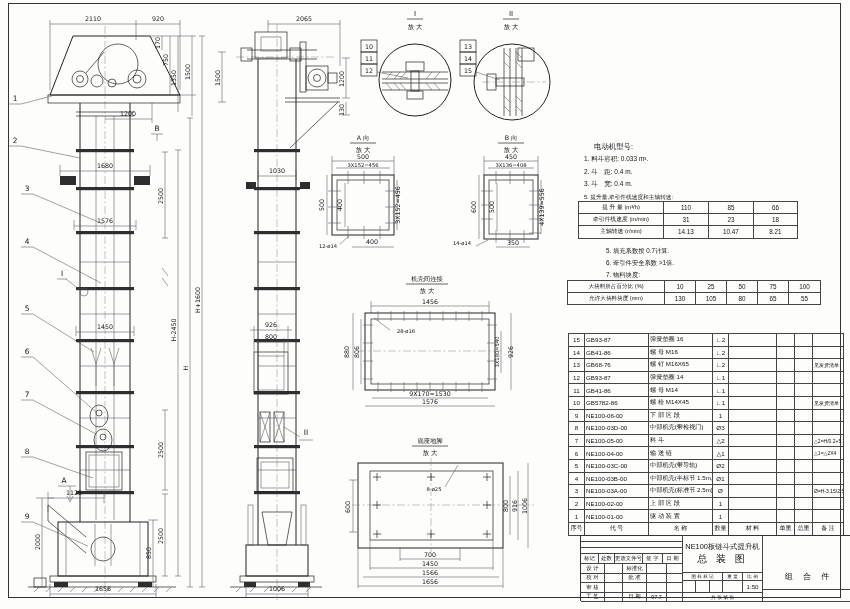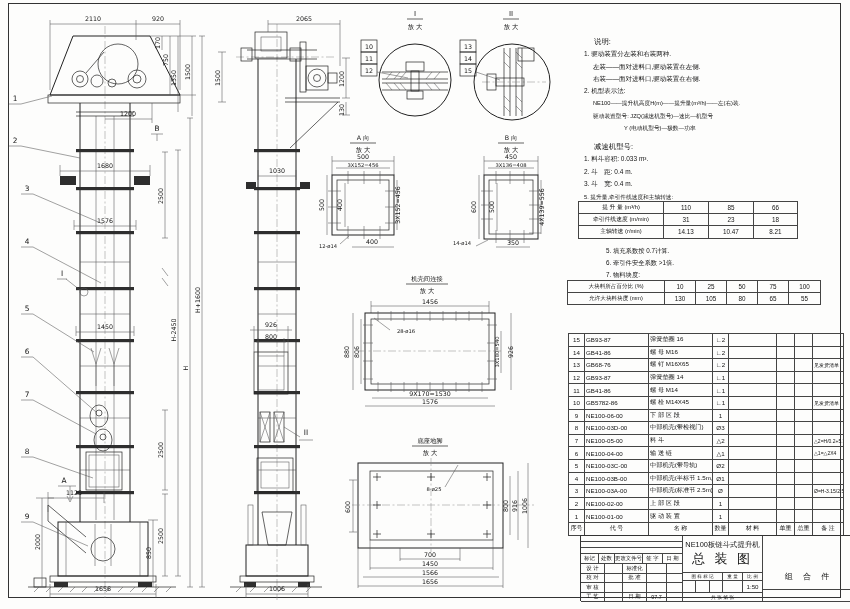--- a/index.html
+++ b/index.html
@@ -323,33 +323,23 @@
       <text class="dt" x="508" y="506" transform="rotate(-90 508 506)">800</text>
       <text class="dt" x="517" y="506" transform="rotate(-90 517 506)">916</text>
       <text class="dt" x="527" y="506" transform="rotate(-90 527 506)">1006</text>
       <text class="dt" x="430" y="557">700</text>
       <text class="dt" x="430" y="566">1450</text>
       <text class="dt" x="430" y="575">1566</text>
       <text class="dt" x="430" y="584">1656</text>
     </g>
   </svg>
 
-  <div class="notes">
-    <div class="nh">说明:</div>
-    <div class="i1">1. 驱动装置分左装和右装两种.</div>
-    <div class="i2">左装——面对进料口,驱动装置在左侧.</div>
-    <div class="i2">右装——面对进料口,驱动装置在右侧.</div>
-    <div class="i1">2. 机型表示法:</div>
-    <div class="i2 sm">NE100——提升机高度H(m)——提升量(m³/h)——左(右)装.</div>
-    <div class="i2 sm">驱动装置型号: JZQ(减速机型号)—速比—机型号</div>
-    <div class="i3 sm">Y (电动机型号)—极数—功率</div>
-  </div>
 
   <div class="specs">
-    <div class="nh">减速机型号:</div>
+    <div class="nh">电动机型号:</div>
     <div class="i1">1. 料斗容积: 0.033 m³.</div>
     <div class="i1">2. 斗　距: 0.4 m.</div>
     <div class="i1">3. 斗　宽: 0.4 m.</div>
     <div class="i1 sm">5. 提升量,牵引件线速度和主轴转速:</div>
   </div>
 
   <table class="spec-t">
     <colgroup>
         <col style="width:85px">
         <col style="width:45px">
@@ -630,21 +620,21 @@
     <div class="cell" style="left:66px;top:47px;width:20px;height:9.5px"></div>
     <div class="cell" style="left:86px;top:47px;width:16px;height:9.5px"></div>
     <div class="cell" style="left:0;top:56.5px;width:24px;height:9.5px">工  艺</div>
     <div class="cell" style="left:24px;top:56.5px;width:18px;height:9.5px"></div>
     <div class="cell" style="left:42px;top:56.5px;width:24px;height:9.5px">日  期</div>
     <div class="cell" style="left:66px;top:56.5px;width:20px;height:9.5px">97.7</div>
     <div class="cell" style="left:86px;top:56.5px;width:16px;height:9.5px"></div>
 
     <div class="cell tt" style="left:102px;top:0;width:80px;height:37px">
       <div style="font-size:7.4px;letter-spacing:0">NE100板链斗式提升机</div>
-      <div style="font-size:13px;letter-spacing:3px">总  装  图</div>
+      <div style="font-size:10px;letter-spacing:3px">总  装  图</div>
     </div>
     <div class="cell" style="left:102px;top:37px;width:40px;height:8px;font-size:4.6px">图 样 标 记</div>
     <div class="cell" style="left:142px;top:37px;width:20px;height:8px;font-size:4.6px">重  量</div>
     <div class="cell" style="left:162px;top:37px;width:20px;height:8px;font-size:4.6px">比  例</div>
     <div class="cell" style="left:102px;top:45px;width:13.3px;height:12px"></div>
     <div class="cell" style="left:115.3px;top:45px;width:13.4px;height:12px"></div>
     <div class="cell" style="left:128.7px;top:45px;width:13.3px;height:12px"></div>
     <div class="cell" style="left:142px;top:45px;width:20px;height:12px"></div>
     <div class="cell" style="left:162px;top:45px;width:20px;height:12px;font-size:6.2px">1:50</div>
     <div class="cell" style="left:102px;top:57px;width:80px;height:9px;font-size:4.8px">共  张  第  张</div>

